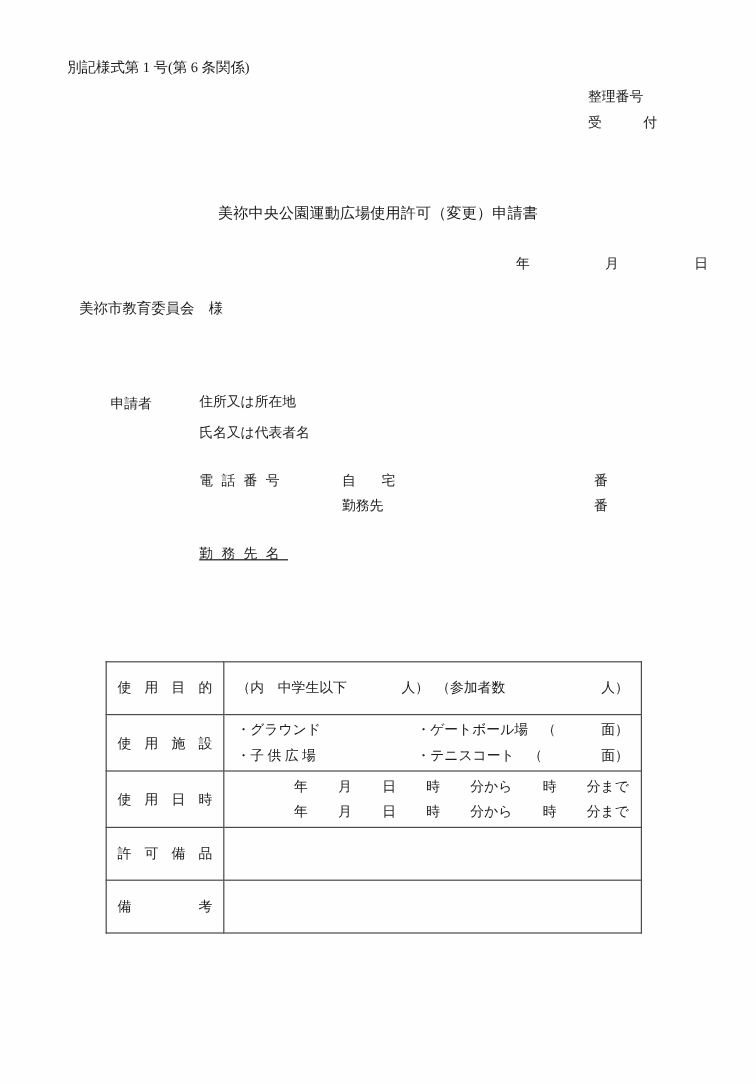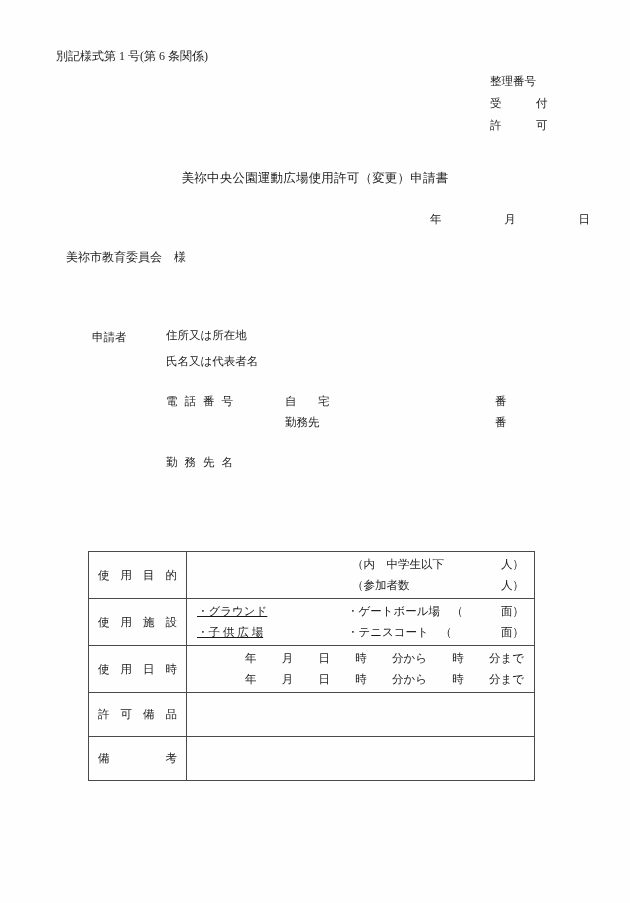--- a/index.html
+++ b/index.html
@@ -115,20 +115,21 @@
     top: 396px;
   }
   .tel-unit-2 {
     left: 495px;
     top: 417px;
   }
   .workplace-label {
     left: 166px;
     top: 457px;
     letter-spacing: 7px;
+    text-decoration: underline;
   }
 
   
   .body-text {
     position: absolute;
     left: 68px;
     top: 488px;
     width: 498px;
     font-size: 12px;
     line-height: 22px;
@@ -172,21 +173,21 @@
   }
   .cell-body {
     padding: 0 10px !important;
     box-sizing: border-box;
     position: relative;
   }
 
   
   .purpose-lines {
     display: flex;
-    flex-direction: column;
+    flex-direction: row;
     gap: 6px;
     align-items: flex-end;
     padding: 5px 0;
   }
   .purpose-line {
     width: 172px;
     display: flex;
     justify-content: space-between;
     white-space: pre;
   }
@@ -197,21 +198,20 @@
     flex-direction: column;
     gap: 6px;
     padding: 5px 0;
   }
   .fac-line {
     display: flex;
     white-space: pre;
   }
   .fac-a {
     width: 150px;
-    text-decoration: underline;
   }
   .fac-b {
     flex: 1;
     display: flex;
     justify-content: space-between;
     align-items: flex-end;
   }
 
   
   .dt-lines {
@@ -234,21 +234,20 @@
 </head>
 <body>
 
 <div class="page">
 
   <div class="t form-no">別記様式第 1 号(第 6 条関係)</div>
 
   <div class="stamp-box">
     <div class="stamp-row">整理番号</div>
     <div class="stamp-row">受　　　付</div>
-    <div class="stamp-row">許　　　可</div>
   </div>
 
   <div class="doc-title">美祢中央公園運動広場使用許可（変更）申請書</div>
 
   <div class="date-line">
     <span>年</span>
     <span>月</span>
     <span>日</span>
   </div>
 

